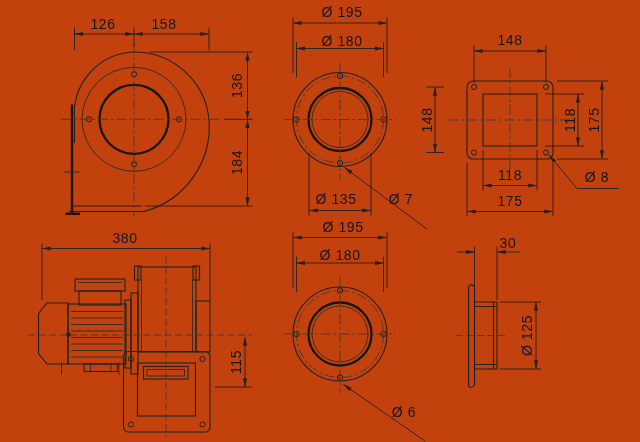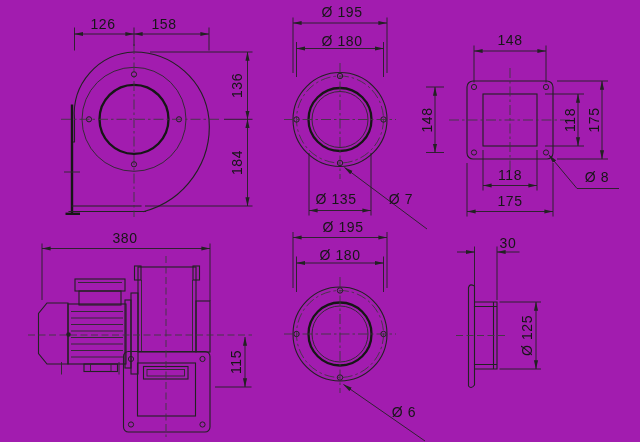--- a/index.html
+++ b/index.html
@@ -1,16 +1,16 @@
 <!DOCTYPE html>
 <html><head>
 <meta charset="utf-8">
 <style>
   html,body{margin:0;padding:0;background:#ffffff;}
-  .stage{position:relative;width:640px;height:442px;background:#a21caf;overflow:hidden;
+  .stage{position:relative;width:640px;height:442px;background:#c2410c;overflow:hidden;
          font-family:"Liberation Sans", sans-serif;text-align:right;}
   svg{display:block}
   .ln{stroke:#222;stroke-width:1.1;fill:none;stroke-linecap:square}
   .thin{stroke:#2a2a2a;stroke-width:0.9;fill:none}
   .bold{stroke:#161616;stroke-width:2.4;fill:none}
   .boldc{stroke:#161616;stroke-width:2.3;fill:none}
   .dim{stroke:#222;stroke-width:0.9;fill:none}
   .cl{stroke:#3a3a3a;stroke-width:0.85;fill:none;stroke-dasharray:10 3 2.5 3}
   .dash{stroke:#3a3a3a;stroke-width:0.85;fill:none;stroke-dasharray:7 3.5}
   .hole{stroke:#222;stroke-width:1;fill:none}

